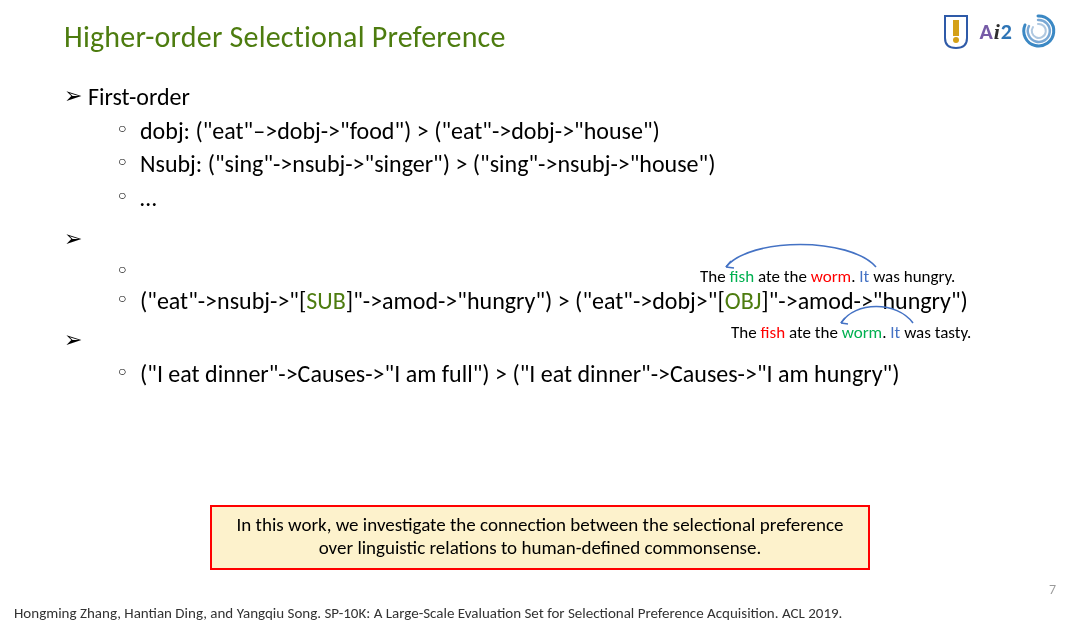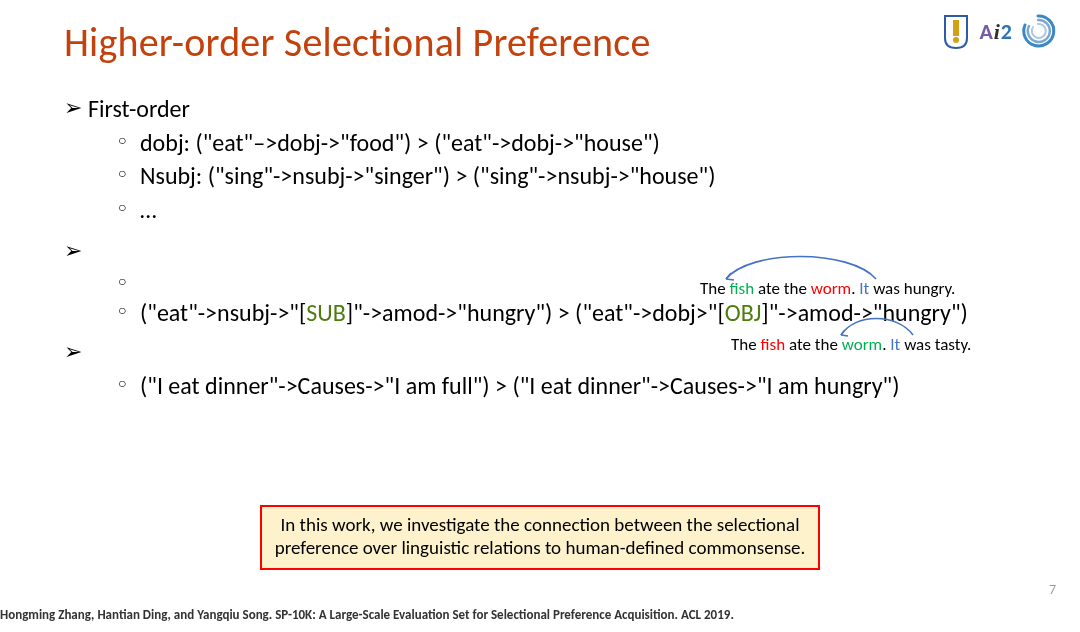--- a/index.html
+++ b/index.html
@@ -12,22 +12,22 @@
     position: relative;
     overflow: hidden;
   }
   .slide {
     width: 100%;
     height: 100%;
     padding: 18px 40px 0 64px;
     position: relative;
   }
   .title {
-    font-size: 40px;
-    color: #c2410c;
+    font-size: 30px;
+    color: #4d7c0f;
     font-weight: 400;
     letter-spacing: 0.2px;
   }
   .logos {
     position: absolute;
     top: 12px;
     right: 24px;
     display: flex;
     align-items: center;
     gap: 8px;
@@ -100,42 +100,41 @@
   .arc {
     position: absolute;
     overflow: visible;
     pointer-events: none;
   }
   .highlight-box {
     position: absolute;
     left: 50%;
     transform: translateX(-50%);
     bottom: 62px;
-    width: 560px;
+    width: 660px;
     border: 2.5px solid #ff0000;
     background: #fdf2cc;
     padding: 6px 12px 8px 12px;
     font-size: 19px;
     line-height: 1.25;
     text-align: center;
   }
   .page-num {
     position: absolute;
     right: 24px;
     bottom: 34px;
     color: #9a9a9a;
     font-size: 14px;
   }
   .citation {
     position: absolute;
-    left: 0;
+    left: 14px;
     bottom: 10px;
-    font-size: 13px;
+    font-size: 15px;
     color: #333;
-    font-weight: bold;
   }
 </style>
 </head>
 <body>
 
 <div class="slide">
 
   <div class="title">Higher-order Selectional Preference</div>
 
   <div class="logos">

